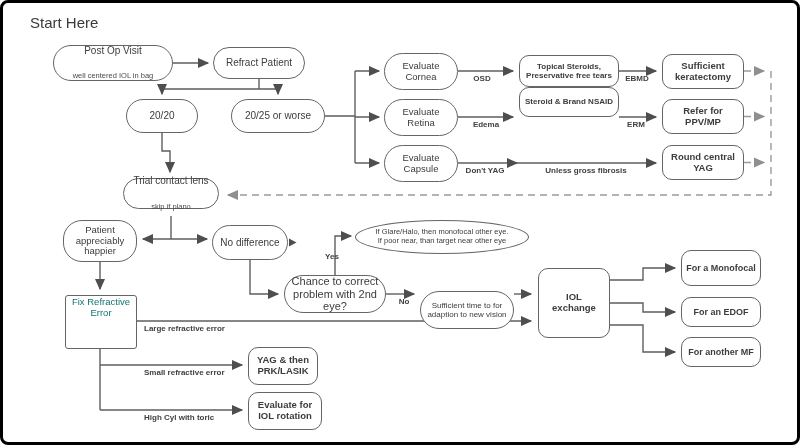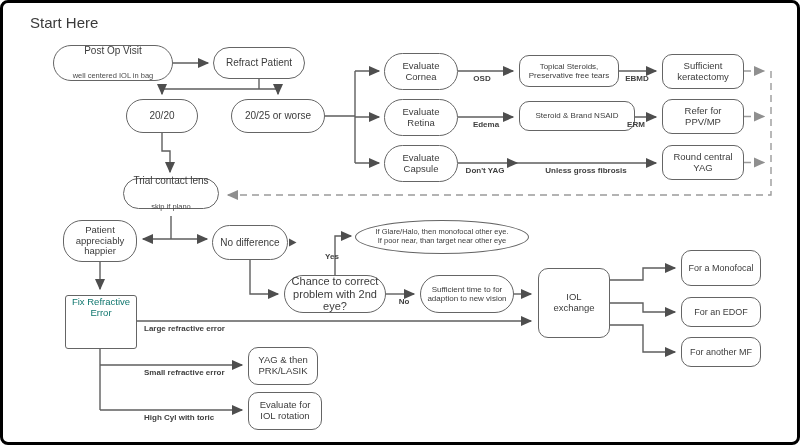--- a/index.html
+++ b/index.html
@@ -10,21 +10,21 @@
   }
   .wires{position:absolute;left:0;top:0;width:800px;height:445px;}
   .start-label{position:absolute;left:27px;top:11px;font-size:15px;color:#3a3a3a;}
   .node{
     position:absolute;box-sizing:border-box;display:flex;flex-direction:column;
     align-items:center;justify-content:center;text-align:center;
     border:1.5px solid #656565;background:#fff;color:#3c3c3c;line-height:1.15;
     padding:1px 4px;
   }
   .pill{border-radius:19px;}
-  .rect{border-radius:10px;}
+  .rect{border-radius:10px;font-weight:bold;}
   .rect-sm{border-radius:3px;}
   .ellipse{border-radius:50%;}
   .t-main{font-size:9.5px;}
   .t-lg{font-size:10px;}
   .t-sm{font-size:8px;}
   .t-xs{font-size:7.5px;}
   .t-md{font-size:11px;}
   .t-9{font-size:9px;}
   .sub{font-size:7.5px;margin-top:16px;color:#4a4a4a;}
   .narrow{max-width:50px;}
@@ -113,21 +113,21 @@
   <div class="node rect" style="left:516px;top:52px;width:100px;height:32px">
     <span class="t-sm">Topical Steroids, Preservative free tears</span>
   </div>
   <div class="node rect" style="left:659px;top:51px;width:82px;height:35px">
     <span class="t-main">Sufficient keratectomy</span>
   </div>
 
   <div class="node pill" style="left:381px;top:96px;width:74px;height:37px">
     <span class="t-main">Evaluate Retina</span>
   </div>
-  <div class="node rect" style="left:516px;top:98px;width:116px;height:30px">
+  <div class="node rect" style="left:516px;top:84px;width:100px;height:30px">
     <span class="t-sm">Steroid &amp; Brand NSAID</span>
   </div>
   <div class="node rect" style="left:659px;top:96px;width:82px;height:35px">
     <span class="t-main">Refer for PPV/MP</span>
   </div>
 
   <div class="node pill" style="left:381px;top:142px;width:74px;height:37px">
     <span class="t-main">Evaluate Capsule</span>
   </div>
   <div class="node rect" style="left:659px;top:142px;width:82px;height:35px">
@@ -144,21 +144,21 @@
   <div class="node pill" style="left:209px;top:222px;width:76px;height:35px">
     <span class="t-lg">No difference</span>
   </div>
   <div class="node ellipse" style="left:352px;top:217px;width:174px;height:34px">
     <span class="t-xs">If Glare/Halo, then monofocal other eye.</span>
     <span class="t-xs">If poor near, than target near other eye</span>
   </div>
   <div class="node pill" style="left:281px;top:272px;width:102px;height:38px">
     <span class="t-md">Chance to correct problem with 2nd eye?</span>
   </div>
-  <div class="node pill" style="left:417px;top:272px;width:94px;height:38px">
+  <div class="node pill" style="left:417px;top:288px;width:94px;height:38px">
     <span class="t-sm">Sufficient time to for adaption to new vision</span>
   </div>
   <div class="node rect" style="left:535px;top:265px;width:72px;height:70px">
     <span class="t-main narrow">IOL exchange</span>
   </div>
 
   <div class="node rect" style="left:678px;top:247px;width:80px;height:36px">
     <span class="t-9">For a Monofocal</span>
   </div>
   <div class="node rect" style="left:678px;top:294px;width:80px;height:30px">

